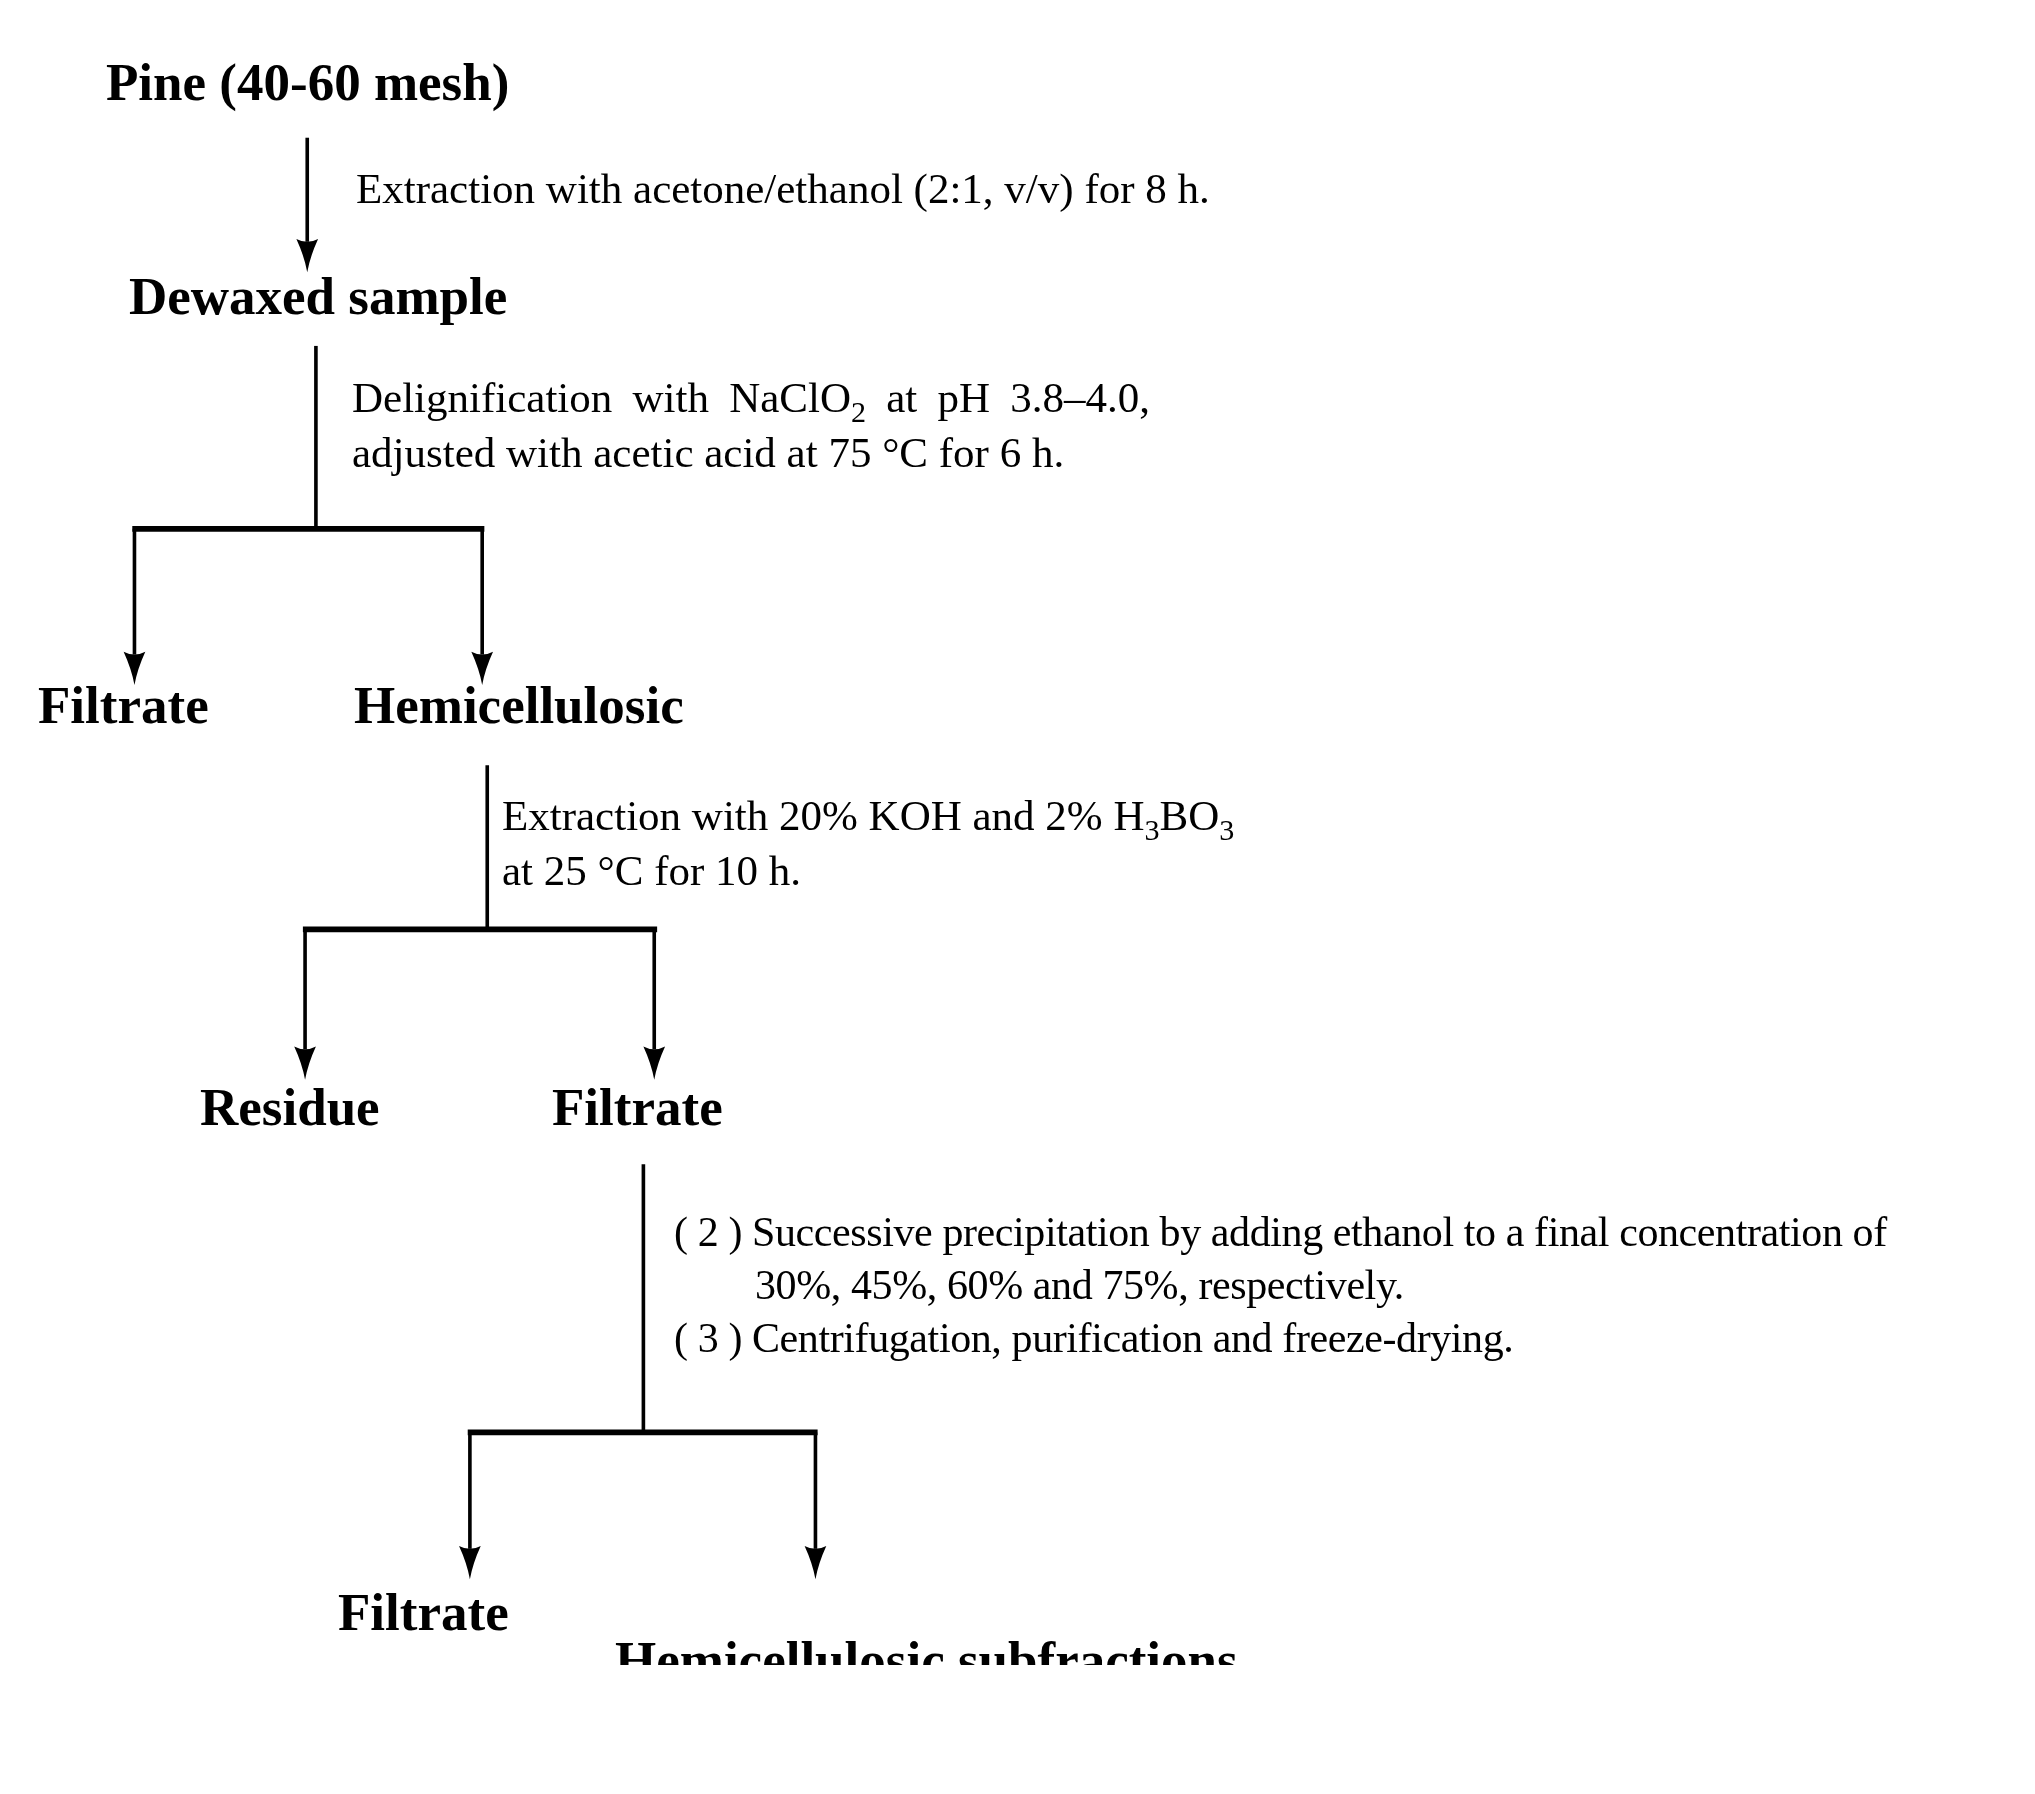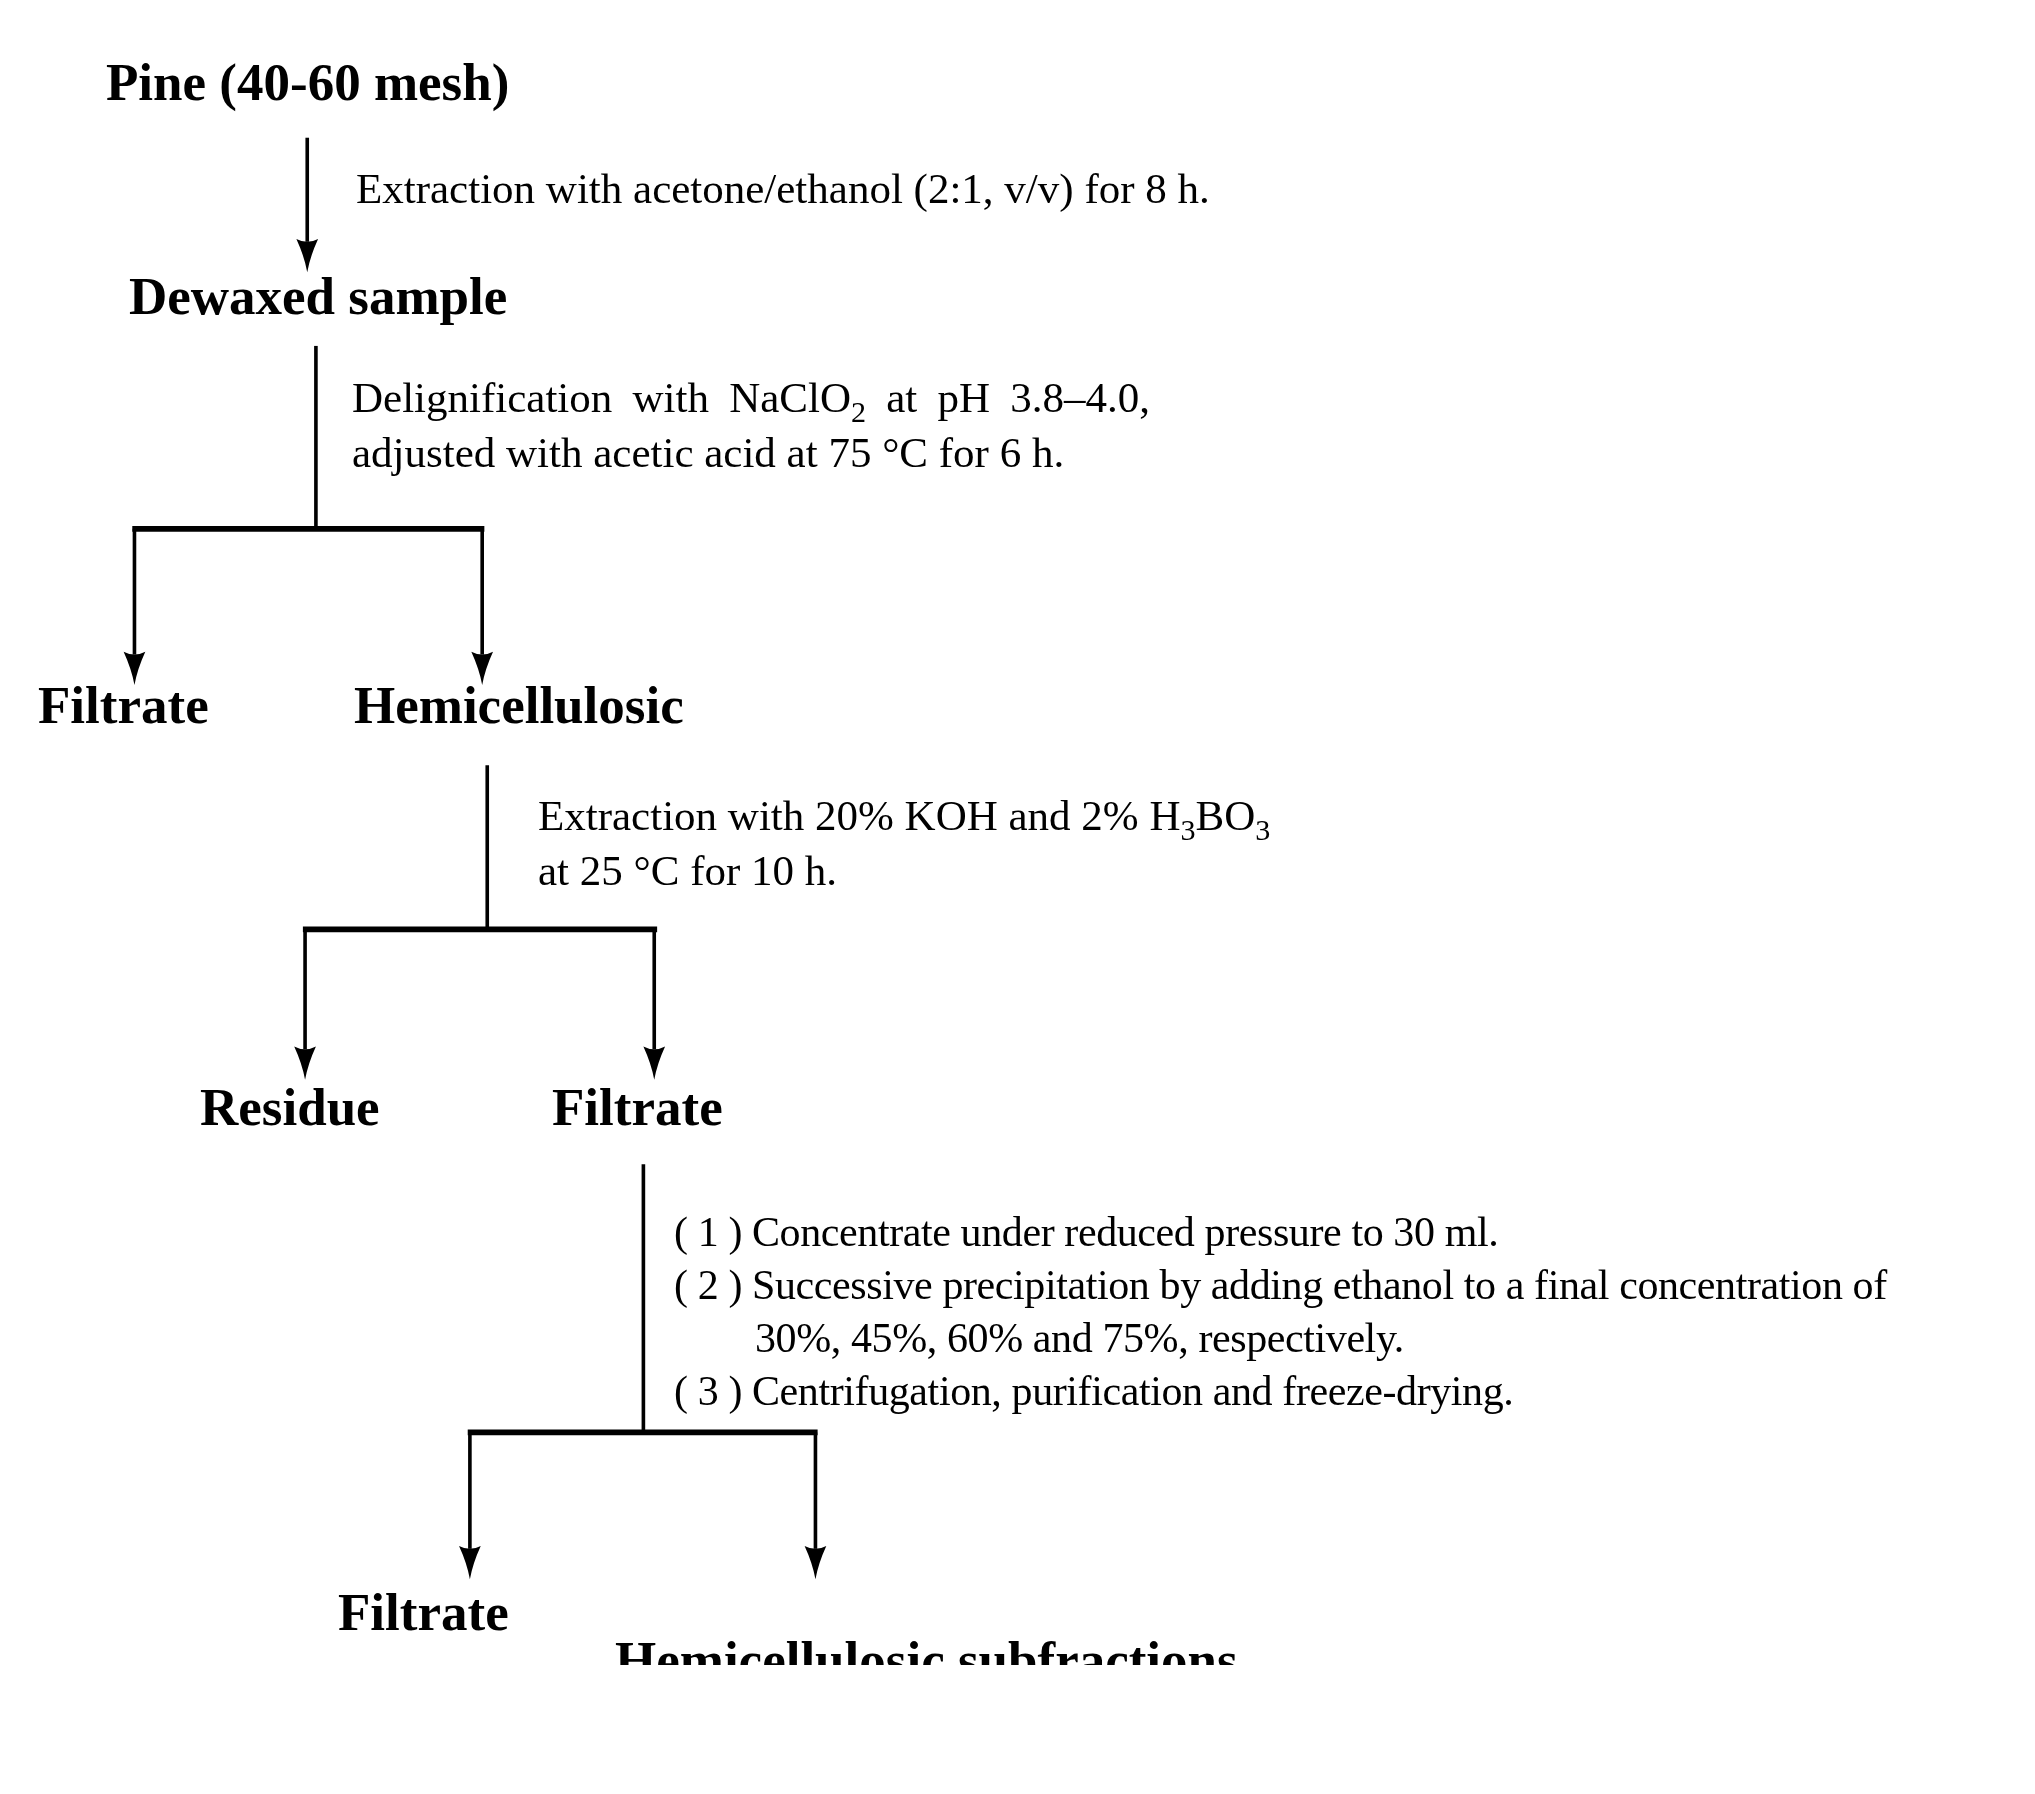--- a/index.html
+++ b/index.html
@@ -110,26 +110,25 @@
     <div>Hemicellulosic subfractions</div>
   </div>
 
   <div class="ann" style="left:356px; top:161px;">Extraction with acetone/ethanol (2:1, v/v) for 8 h.</div>
 
   <div class="ann" style="left:352px; top:370px;">
     <div class="wide-spacing"><span>Delignification with NaClO</span><sub>2</sub><span> at pH 3.8–4.0,</span></div>
     <div>adjusted with acetic acid at 75 °C for 6 h.</div>
   </div>
 
-  <div class="ann" style="left:538px; top:788px;">
+  <div class="ann" style="left:502px; top:788px;">
     <div><span>Extraction with 20% KOH and 2% H</span><sub>3</sub><span>BO</span><sub>3</sub></div>
     <div>at 25 °C for 10 h.</div>
   </div>
 
   <div class="steps" style="left:674px; top:1206px;">
-    <div><span class="step-num">( 1 )</span><span>Concentrate under reduced pressure to 30 ml.</span></div>
     <div><span class="step-num">( 2 )</span><span>Successive precipitation by adding ethanol to a final concentration of</span></div>
     <div class="step-cont">30%, 45%, 60% and 75%, respectively.</div>
     <div><span class="step-num">( 3 )</span><span>Centrifugation, purification and freeze-drying.</span></div>
   </div>
 
 </div>
 
 
 </body></html>

